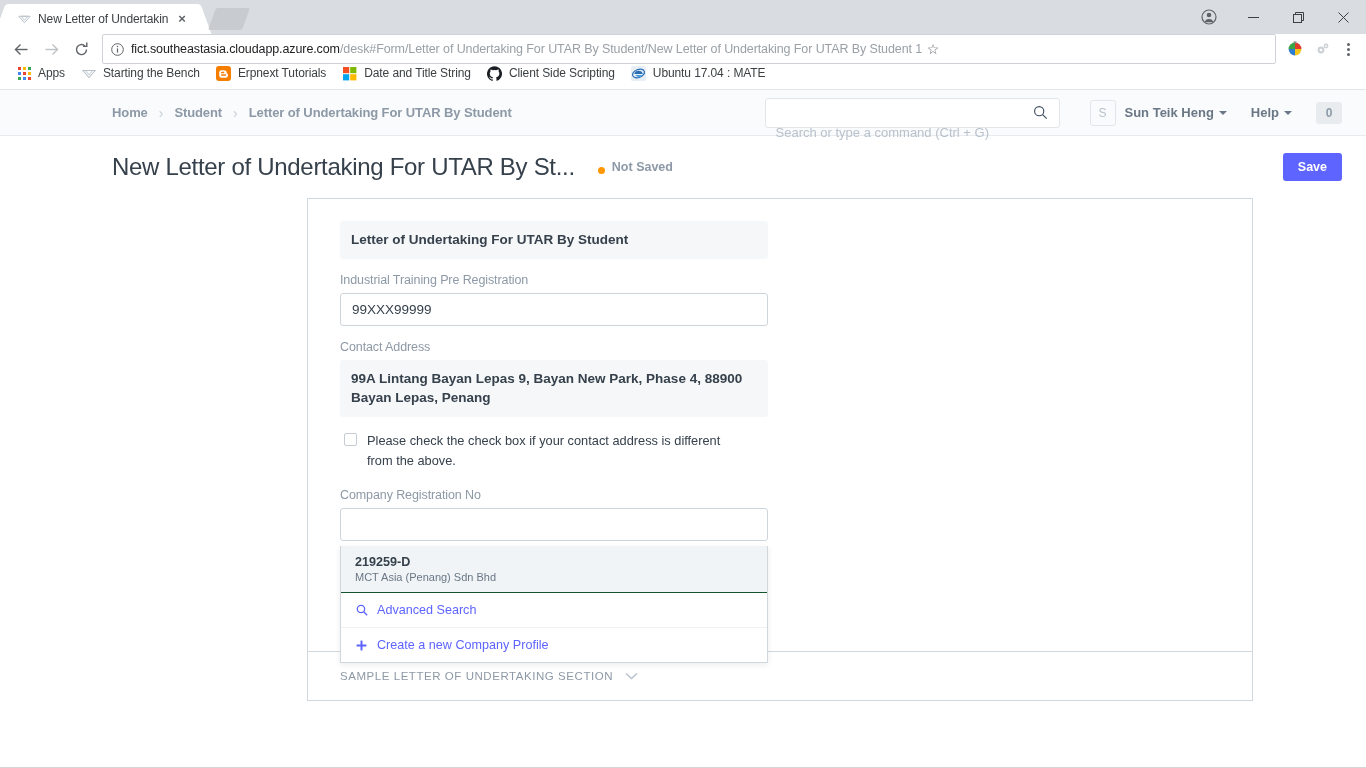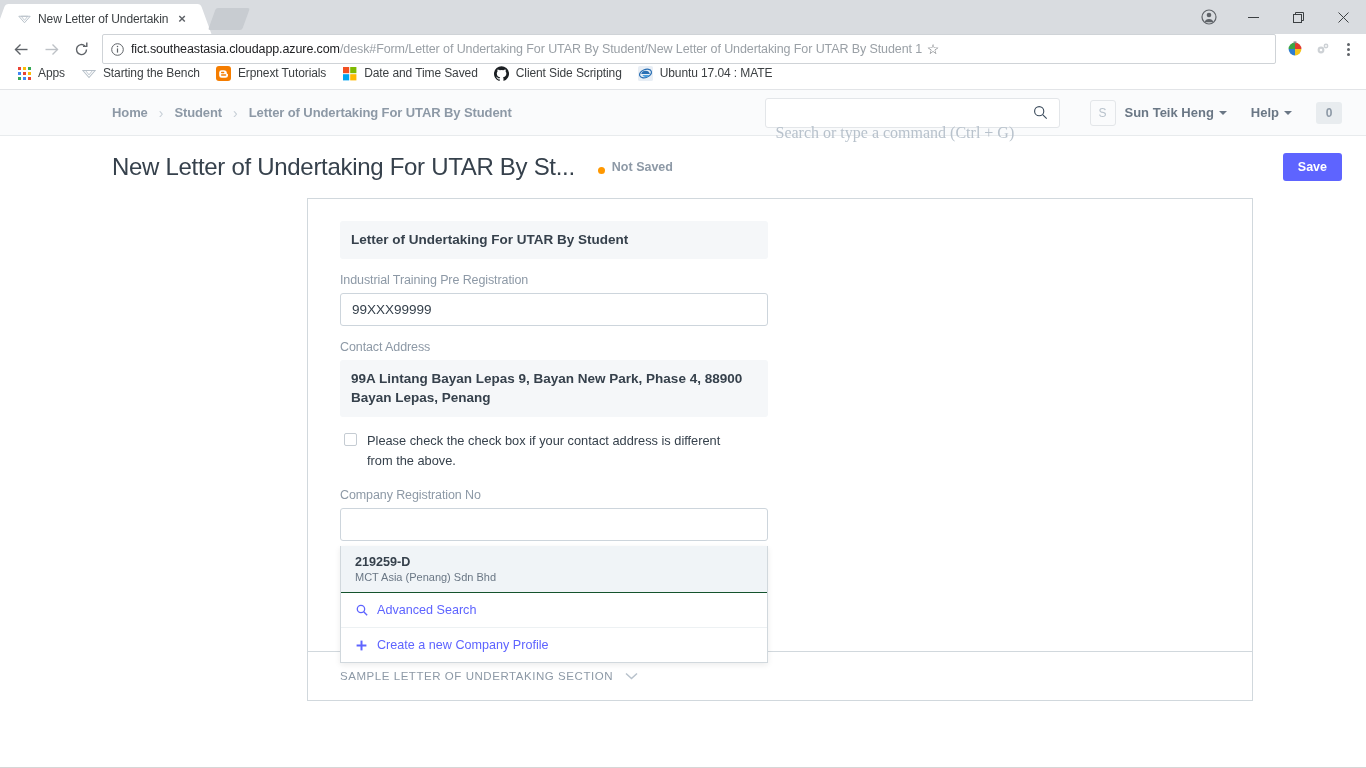--- a/index.html
+++ b/index.html
@@ -199,22 +199,22 @@
     width: 295px; height: 30px;
     border: 1px solid #e3e6e9;
     border-radius: 3px;
     background: #fff;
     display: flex; align-items: center;
     padding: 0 10px;
     margin-right: 30px;
   }
   .awesome-bar input {
     border: 0; outline: 0; flex: 1;
-    font-size: 16px;
-    font-family: Liberation Serif, serif;
+    font-size: 13px;
+    font-family: Liberation Sans, sans-serif;
     color: #36414c;
     background: transparent;
     margin-top: 40px;
   }
   .awesome-bar input::placeholder { color: #b8c2cc; }
   .search-ico { color: #3b4b5c; flex: 0 0 16px; display:flex;align-items:center;justify-content:center;}
   .user-avatar {
     width: 26px; height: 26px;
     border: 1px solid #e3e6e9;
     border-radius: 3px;
@@ -537,21 +537,21 @@
 
   <div class="bm">
     <span class="bm-ico">
       <svg width="14" height="14" viewBox="0 0 14 14">
           <rect x="0" y="0" width="6.2" height="6.2" fill="#f25022"></rect>
           <rect x="7.2" y="0" width="6.2" height="6.2" fill="#7fba00"></rect>
           <rect x="0" y="7.2" width="6.2" height="6.2" fill="#00a4ef"></rect>
           <rect x="7.2" y="7.2" width="6.2" height="6.2" fill="#ffb900"></rect>
         </svg>
     </span>
-    <span class="bm-label">Date and Time Saved</span>
+    <span class="bm-label">Date and Title String</span>
   </div>
 
   <div class="bm">
     <span class="bm-ico">
       <svg width="15" height="15" viewBox="0 0 16 16">
           <path fill="#1b1f23" d="M8 0.3a8 8 0 0 0 -2.5 15.6c0.4 0.1 0.55 -0.17 0.55 -0.38v-1.34c-2.2 0.48-2.67-1.06-2.67-1.06-0.36-0.92-0.88-1.17-0.88-1.17-0.72-0.49 0.05-0.48 0.05-0.48 0.8 0.06 1.22 0.82 1.22 0.82 0.71 1.21 1.86 0.86 2.31 0.66 0.07-0.51 0.28-0.86 0.5-1.06-1.75-0.2-3.6-0.88-3.6-3.9 0-0.86 0.31-1.56 0.82-2.11-0.08-0.2-0.36-1 0.08-2.09 0 0 0.67-0.21 2.2 0.81a7.6 7.6 0 0 1 4 0c1.53-1.02 2.2-0.81 2.2-0.81 0.44 1.09 0.16 1.89 0.08 2.09 0.51 0.55 0.82 1.25 0.82 2.11 0 3.03-1.86 3.7-3.63 3.89 0.29 0.24 0.54 0.72 0.54 1.45v2.15c0 0.21 0.14 0.49 0.55 0.38A8 8 0 0 0 8 0.3z"></path>
         </svg>
     </span>
     <span class="bm-label">Client Side Scripting</span>
   </div>

